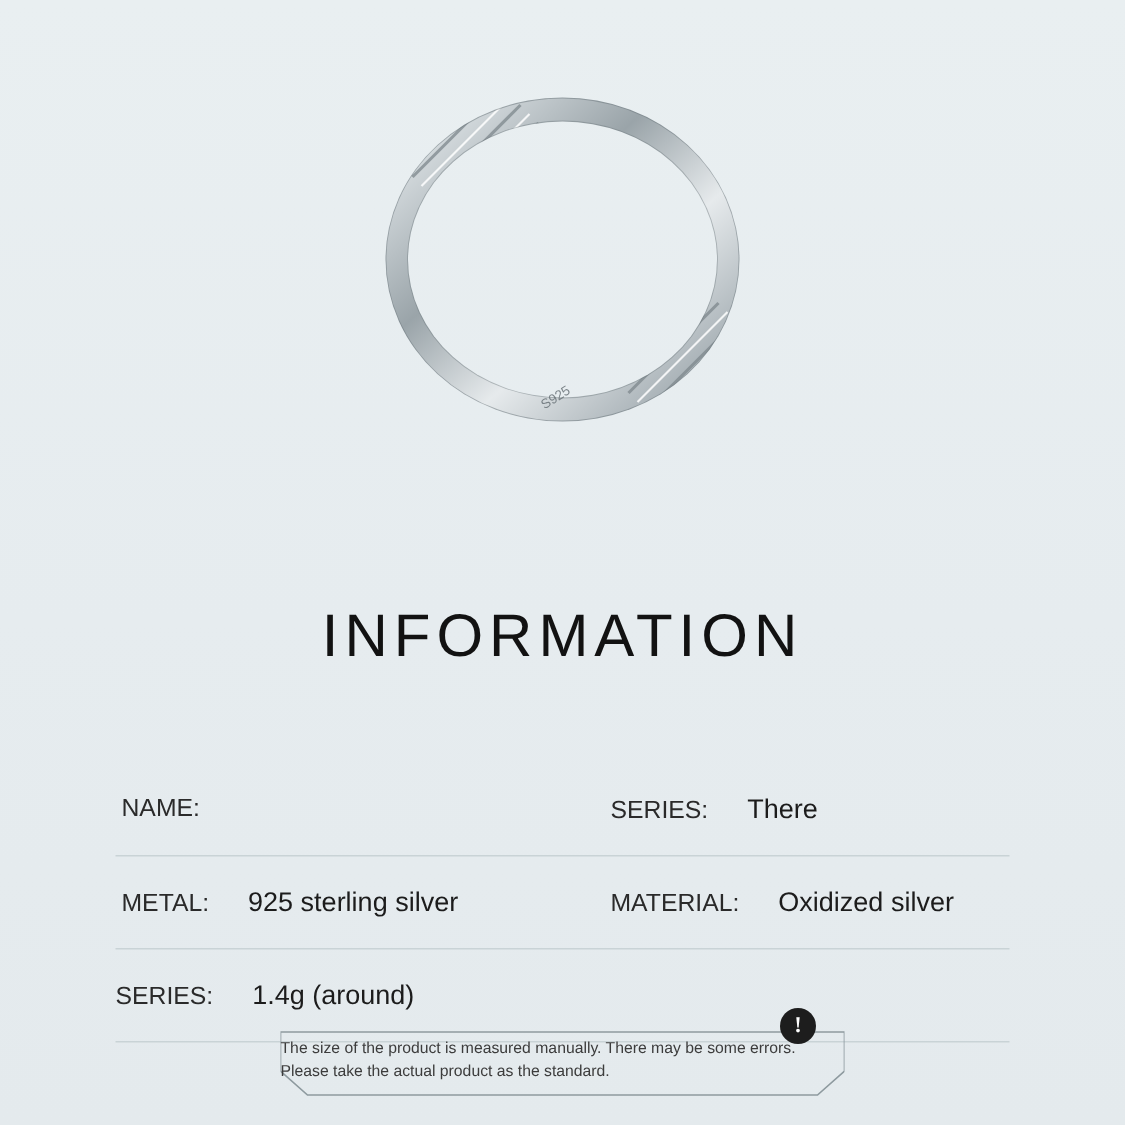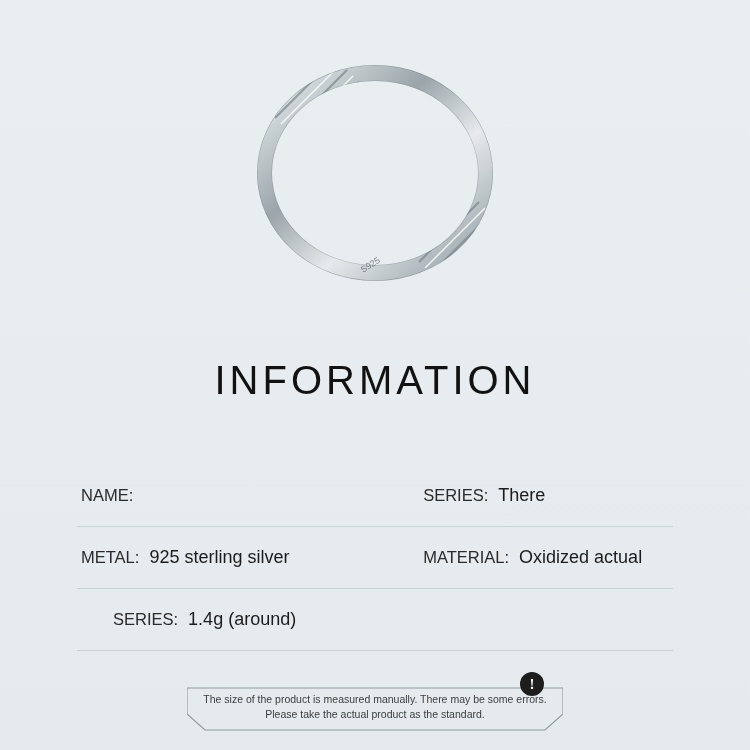--- a/index.html
+++ b/index.html
@@ -41,48 +41,48 @@
     height: 250px;
   }
 
   
   .info-title {
     text-align: center;
     font-size: 40px;
     letter-spacing: 4px;
     color: #121212;
     font-weight: 400;
-    margin-top: 18px;
+    margin-top: 62px;
     font-family: "Liberation Sans", sans-serif;
   }
 
   
   .spec-table {
     margin: 62px auto 0 auto;
     width: 596px;
   }
   .spec-row {
     display: flex;
     border-bottom: 1px solid #c9d3d6;
     height: 61px;
     align-items: center;
   }
   .spec-cell {
     display: flex;
     align-items: baseline;
     box-sizing: border-box;
+    gap: 16px;
   }
   .spec-cell.left {
     width: 330px;
     padding-left: 4px;
   }
   .spec-cell.right {
     width: 266px;
     padding-left: 0px;
-    margin-left: 36px;
   }
   .spec-label {
     font-size: 16.5px;
     color: #2a2a2a;
     font-family: "Liberation Sans", sans-serif;
     white-space: nowrap;
   }
   .spec-value {
     font-size: 18px;
     color: #1c1c1c;
@@ -104,21 +104,20 @@
     left: 187px;
     top: 0;
     width: 376px;
     height: 48px;
   }
   .note-text {
     position: absolute;
     left: 187px;
     top: 8px;
     width: 376px;
-    text-align: center;
     font-size: 10.5px;
     line-height: 15px;
     color: #3c3c3c;
     font-family: "Liberation Sans", sans-serif;
   }
   .note-badge {
     position: absolute;
     left: 520px;
     top: -12px;
     width: 24px;
@@ -247,21 +246,21 @@
       </div>
     </div>
 
     <div class="spec-row">
       <div class="spec-cell left">
         <span class="spec-label">METAL:</span>
         <span class="spec-value">925 sterling silver</span>
       </div>
       <div class="spec-cell right">
         <span class="spec-label">MATERIAL:</span>
-        <span class="spec-value">Oxidized actual</span>
+        <span class="spec-value">Oxidized silver</span>
       </div>
     </div>
 
     <div class="spec-row">
       <div class="spec-cell right">
         <span class="spec-label">SERIES:</span>
         <span class="spec-value">1.4g (around)</span>
       </div>
     </div>
 

